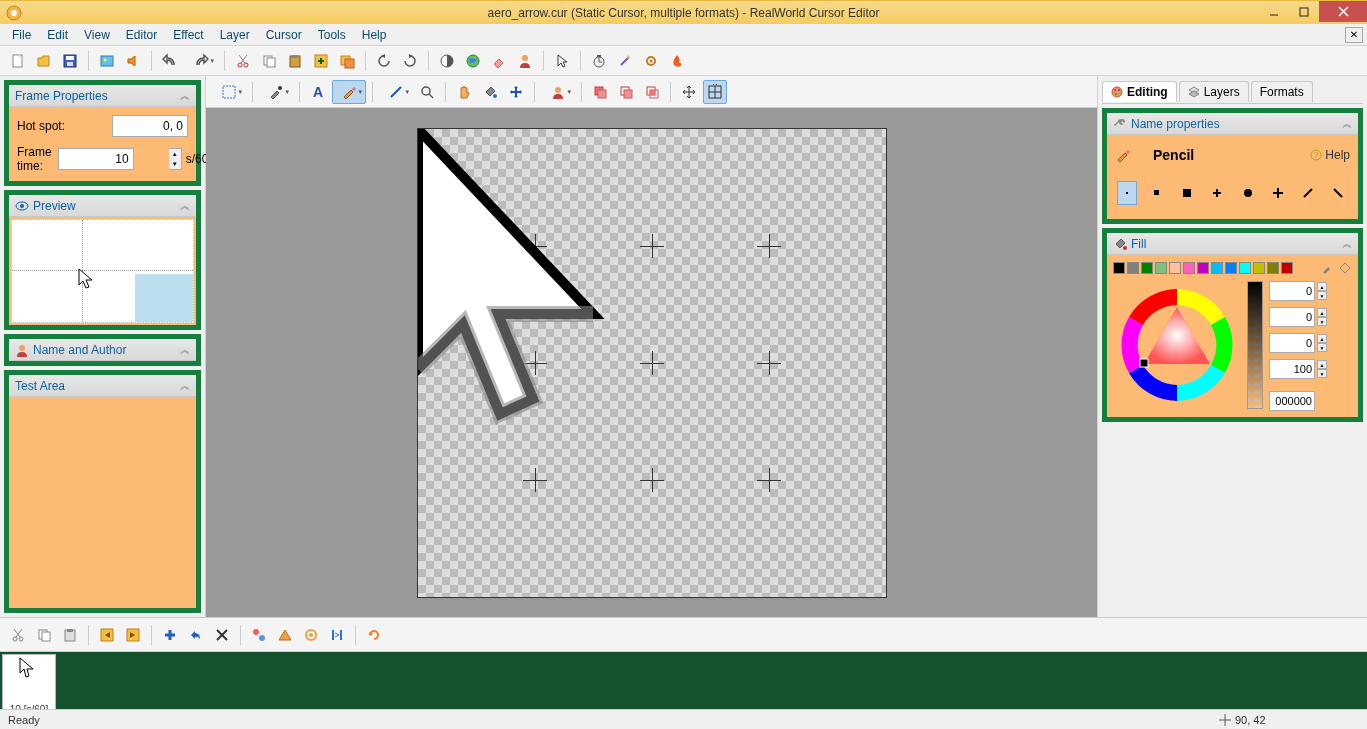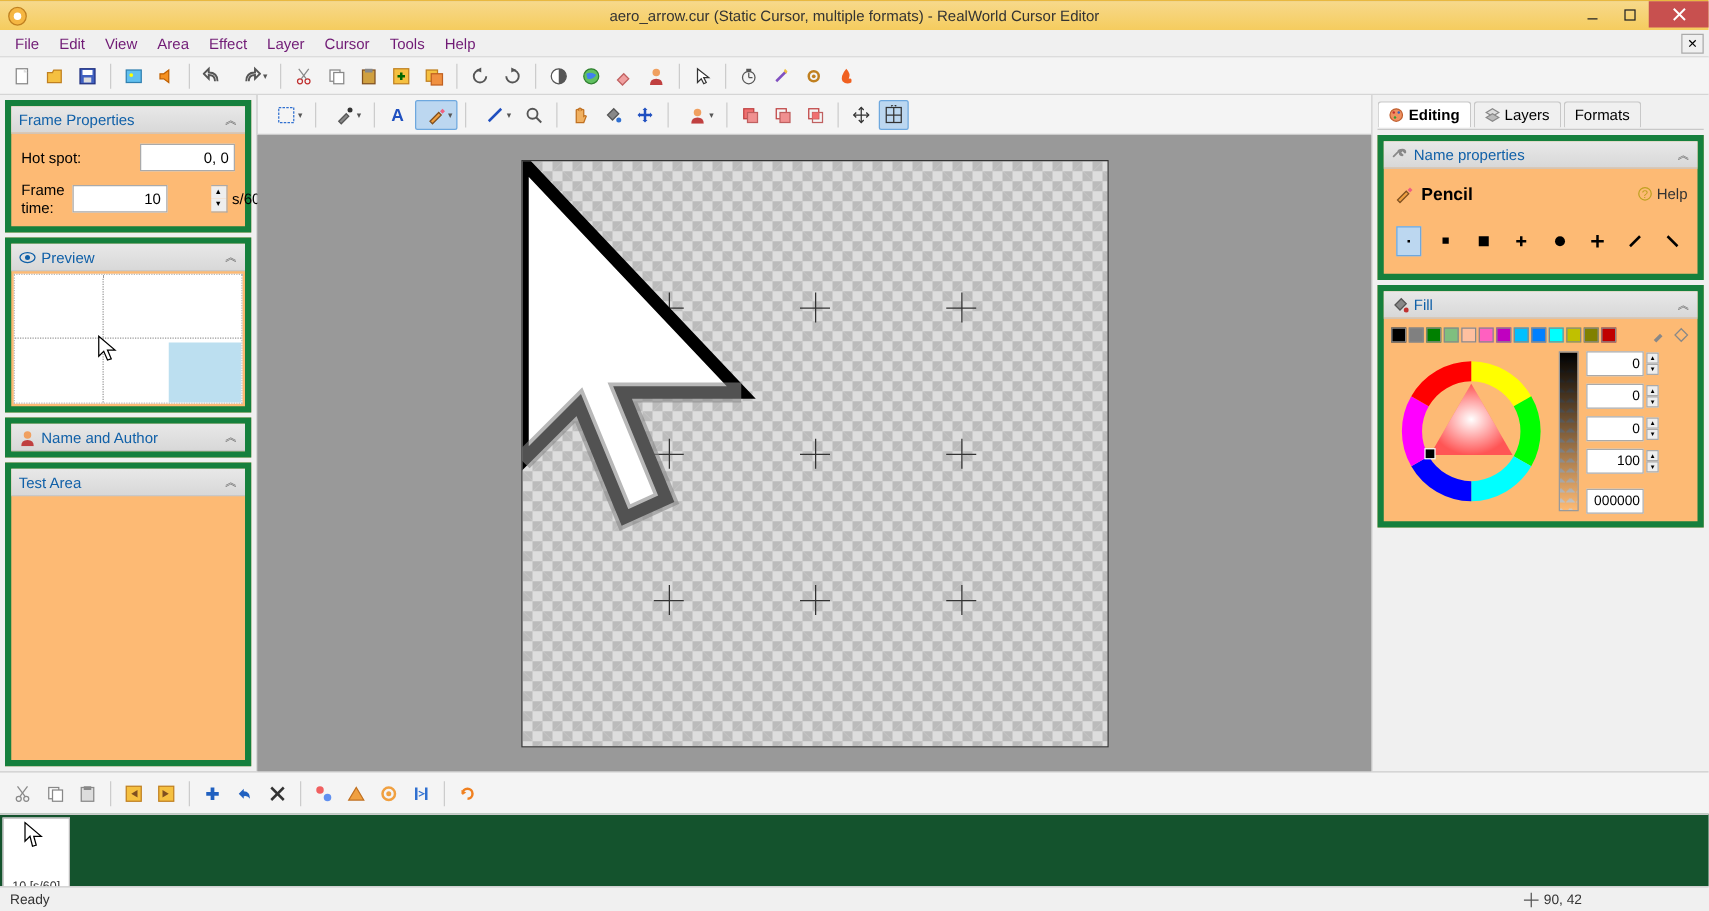--- a/index.html
+++ b/index.html
@@ -9,21 +9,21 @@
 .titlebar { height: 24px; background: linear-gradient(#f7d98b, #f5cc5e); display: flex; align-items: center; position: relative; border-top: 1px solid #e8b840; }
 .titlebar .app-icon { width: 16px; height: 16px; margin: 0 6px; }
 .titlebar .title-text { position: absolute; left: 50%; transform: translateX(-50%); font-size: 12px; color: #333; }
 .titlebar .win-controls { margin-left: auto; display: flex; height: 100%; }
 .titlebar .win-btn { width: 30px; height: 21px; display: flex; align-items: center; justify-content: center; font-size: 11px; color: #222; }
 .titlebar .win-btn.close { background: #c8504f; color: #fff; width: 48px; }
 .titlebar .win-btn.close svg { stroke: #fff; }
 
 
 .menubar { height: 22px; background: #f0f0f0; display: flex; align-items: center; padding: 0 4px; border-bottom: 1px solid #d5d5d5; }
-.menubar .menu-item { padding: 2px 8px; font-size: 12px; color: #701a75; cursor: default; }
+.menubar .menu-item { padding: 2px 8px; font-size: 12px; color: #0c4a6e; cursor: default; }
 .menubar .close-tab { margin-left: auto; width: 18px; height: 16px; border: 1px solid #aaa; display: flex; align-items: center; justify-content: center; font-size: 10px; }
 
 
 .toolbar-row { min-height: 30px; background: #f4f4f4; display: flex; align-items: center; padding: 2px 6px; gap: 2px; flex-wrap: nowrap; }
 .toolbar-row.top { border-bottom: 1px solid #d5d5d5; }
 .tool-btn { width: 24px; height: 24px; display: flex; align-items: center; justify-content: center; border: 1px solid transparent; border-radius: 2px; position: relative; }
 .tool-btn.active { background: #bcd7f0; border-color: #6ea8de; }
 .tool-btn.dropdown { width: 34px; }
 .tool-btn.dropdown::after { content: "▾"; font-size: 7px; position: absolute; right: 3px; color: #555; }
 .tool-sep { width: 1px; height: 20px; background: #ccc; margin: 0 4px; }
@@ -71,21 +71,21 @@
 .canvas .crossmark::after { content: ""; position: absolute; top: 0; bottom: 0; left: 50%; border-left: 1px solid #333; }
 .big-cursor { position: absolute; top: 0; left: 0; }
 
 
 .right-sidebar { width: 270px; background: #f0f0f0; border-left: 1px solid #d0d0d0; display: flex; flex-direction: column; padding: 4px; gap: 4px; }
 .right-tabs { height: 24px; display: flex; align-items: center; gap: 0; border-bottom: 1px solid #c8c8c8; background: #f0f0f0; }
 .right-tabs .rtab { padding: 3px 8px; border: 1px solid #c8c8c8; background: #f0f0f0; display: flex; align-items: center; gap: 4px; font-size: 12px; border-bottom: none; border-top-left-radius: 3px; border-top-right-radius: 3px; margin-right: 2px; }
 .right-tabs .rtab.active { background: #fff; font-weight: bold; }
 
 .tool-title-row { display: flex; align-items: center; justify-content: space-between; padding: 4px 0; }
-.tool-title-row .tname { font-weight: bold; font-size: 14px; display: flex; align-items: center; gap: 6px; }
+.tool-title-row .tname { font-weight: bold; font-size: 14px; display: flex; align-items: center; gap: 22px; }
 .tool-title-row .help { font-size: 12px; color: #333; display: flex; align-items: center; gap: 2px; }
 .brush-sizes { display: flex; gap: 10px; align-items: center; padding: 6px 2px; }
 .brush-opt { width: 24px; height: 24px; display: flex; align-items: center; justify-content: center; border: 1px solid transparent; }
 .brush-opt.active { background: #bcd7f0; border-color: #6ea8de; }
 
 .fill-body { padding: 6px; }
 .swatch-row { display: flex; gap: 2px; align-items: center; margin-bottom: 6px; }
 .swatch { width: 12px; height: 12px; border: 1px solid #888; }
 .color-wheel-area { display: flex; gap: 6px; }
 .wheel { width: 128px; height: 128px; position: relative; }
@@ -138,21 +138,21 @@
           <line x1="10" y1="1" x2="1" y2="10" stroke="#fff" stroke-width="1.5"></line>
         </svg>
       </div>
   </div>
 </div>
 
 <div class="menubar">
   <div class="menu-item">File</div>
   <div class="menu-item">Edit</div>
   <div class="menu-item">View</div>
-  <div class="menu-item">Area</div>
+  <div class="menu-item">Editor</div>
   <div class="menu-item">Effect</div>
   <div class="menu-item">Layer</div>
   <div class="menu-item">Cursor</div>
   <div class="menu-item">Tools</div>
   <div class="menu-item">Help</div>
   <div class="close-tab">✕</div>
 </div>
 
 <div class="toolbar-row top">
   <div class="tool-btn">

